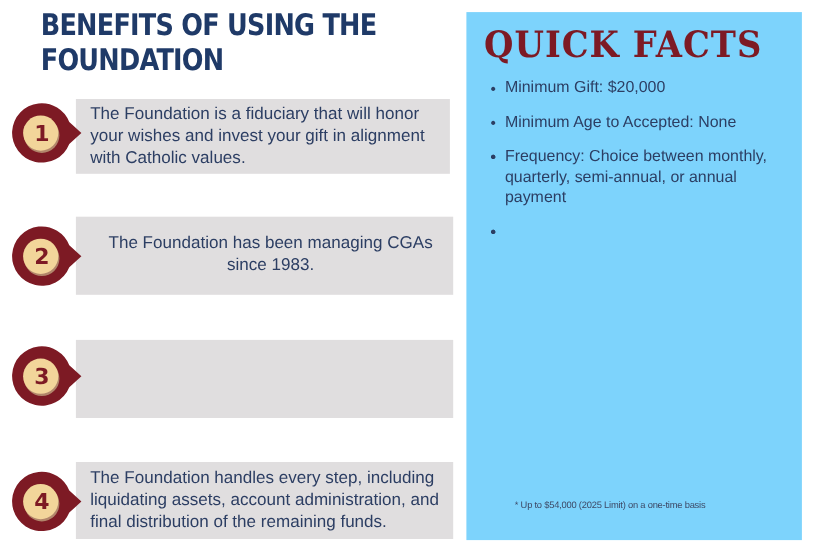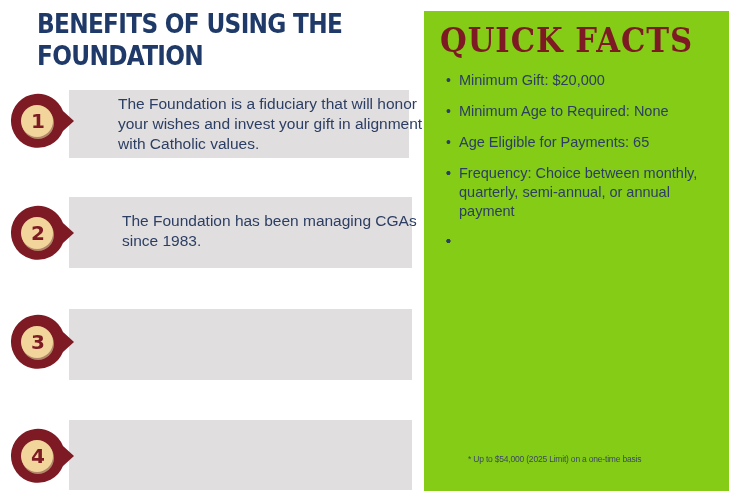--- a/index.html
+++ b/index.html
@@ -14,34 +14,34 @@
     transform: scaleX(0.86); transform-origin: left top;
   }
 
   .benefit { position: absolute; left: 0; width: 420px; }
   .benefit .box {
     position: absolute; left: 69px; right: 8px; top: 0; bottom: 0;
     background: #e0dedf;
   }
   .benefit .text {
     position: absolute; left: 82px; width: 320px;
-    font-size: 15.5px; line-height: 20px; color: #2c3e63; margin-left: 36px;
+    font-size: 15.5px; line-height: 20px; color: #2c3e63;
   }
   .marker { position: absolute; left: 7px; width: 70px; height: 56px; }
   .marker svg { position: absolute; left: 0; top: 0; }
   .marker .num {
     position: absolute; left: 15px; top: 12px; width: 32px; height: 32px;
     text-align: center; line-height: 32px;
     font-family: "DejaVu Sans", sans-serif; font-weight: bold;
     font-size: 20px; color: #7d1a24;
   }
 
   .facts {
     position: absolute; left: 424px; top: 11px; width: 305px; height: 480px;
-    background: #84cc16;
+    background: #7dd3fc;
   }
   .facts-title {
     position: absolute; left: 16px; top: 10px; width: 290px;
     font-family: "DejaVu Serif", serif; font-weight: bold;
     font-size: 33px; line-height: 40px; color: #7d1a24; letter-spacing: 1px;
     transform: scaleX(0.93); transform-origin: left top;
   }
   .facts-list { position: absolute; left: 22px; top: 60px; width: 280px; list-style: none; }
   .facts-list li {
     position: relative; padding-left: 13px;
@@ -68,21 +68,21 @@
       <path d="M28 1 A27 27 0 1 0 56 38 L67 28 L56 18 A27 27 0 0 0 28 1 Z" fill="#7d1a24"></path>
       <circle cx="31" cy="30" r="16" fill="#c9b58a" opacity="0.7"></circle>
       <circle cx="30" cy="28" r="16" fill="#f2d59a"></circle>
     </svg>
     <div class="num">1</div>
   </div>
 </div>
 
 <div class="benefit" style="top:197px;height:71px;">
   <div class="box"></div>
-  <div class="text" style="top:14px;left:86px;">The Foundation has been managing CGAs since 1983.</div>
+  <div class="text" style="top:14px;left:86px;text-align:center;">The Foundation has been managing CGAs since 1983.</div>
   <div class="marker" style="top:8px;">
     <svg width="70" height="56" viewBox="0 0 70 56">
       <path d="M28 1 A27 27 0 1 0 56 38 L67 28 L56 18 A27 27 0 0 0 28 1 Z" fill="#7d1a24"></path>
       <circle cx="31" cy="30" r="16" fill="#c9b58a" opacity="0.7"></circle>
       <circle cx="30" cy="28" r="16" fill="#f2d59a"></circle>
     </svg>
     <div class="num">2</div>
   </div>
 </div>
 
@@ -93,44 +93,44 @@
       <path d="M28 1 A27 27 0 1 0 56 38 L67 28 L56 18 A27 27 0 0 0 28 1 Z" fill="#7d1a24"></path>
       <circle cx="31" cy="30" r="16" fill="#c9b58a" opacity="0.7"></circle>
       <circle cx="30" cy="28" r="16" fill="#f2d59a"></circle>
     </svg>
     <div class="num">3</div>
   </div>
 </div>
 
 <div class="benefit" style="top:420px;height:70px;">
   <div class="box"></div>
+  <div class="text" style="top:5px;">The Foundation handles every step, including liquidating assets, account administration, and final distribution of the remaining funds.</div>
   <div class="marker" style="top:8px;">
     <svg width="70" height="56" viewBox="0 0 70 56">
       <path d="M28 1 A27 27 0 1 0 56 38 L67 28 L56 18 A27 27 0 0 0 28 1 Z" fill="#7d1a24"></path>
       <circle cx="31" cy="30" r="16" fill="#c9b58a" opacity="0.7"></circle>
       <circle cx="30" cy="28" r="16" fill="#f2d59a"></circle>
     </svg>
     <div class="num">4</div>
   </div>
 </div>
 
 <div class="facts">
   <div class="facts-title">QUICK FACTS</div>
   <ul class="facts-list">
     <li style="margin-top:0;">
       <span class="bullet">•</span>
       <span>Minimum Gift: $20,000</span>
     </li>
     <li style="margin-top:12px;">
       <span class="bullet">•</span>
-      <span>Minimum Age to Required: None</span>
+      <span>Minimum Age to Accepted: None</span>
     </li>
     <li style="margin-top:12px;">
       <span class="bullet">•</span>
-      <span>Age Eligible for Payments: 65</span>
     </li>
     <li style="margin-top:12px;">
       <span class="bullet">•</span>
     </li>
     <li style="margin-top:11px;">
       <span class="bullet">•</span>
       <span>Frequency: Choice between monthly, quarterly, semi-annual, or annual payment</span>
     </li>
     <li style="margin-top:11px;">
       <span class="bullet">•</span>

